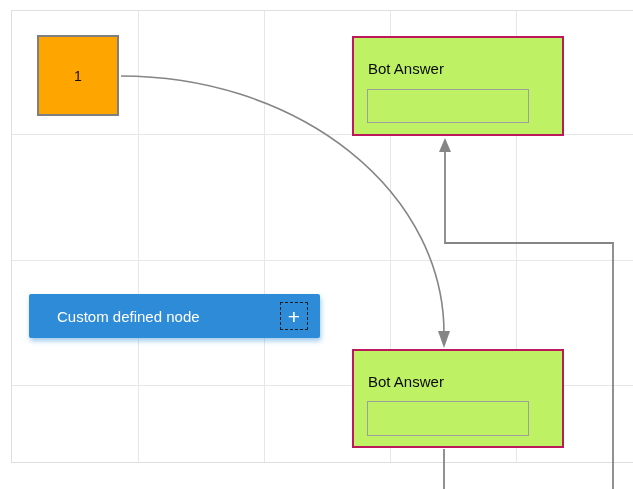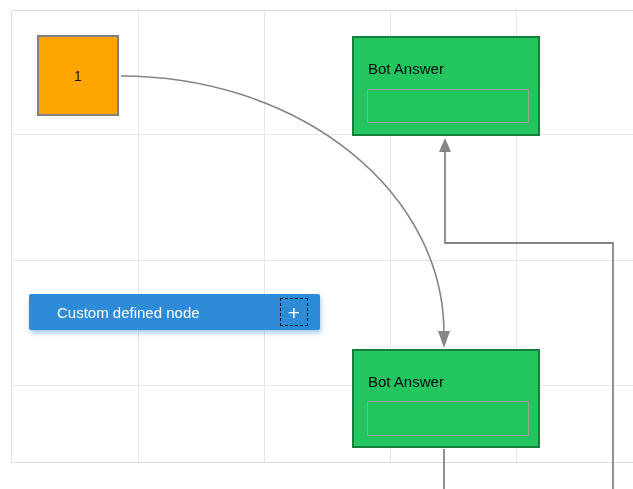--- a/index.html
+++ b/index.html
@@ -21,37 +21,37 @@
   
   .start-node{
     position:absolute;left:37px;top:35px;width:82px;height:81px;box-sizing:border-box;
     background:#FFA500;border:2px solid #7f7f7f;
     display:flex;align-items:center;justify-content:center;
     font-size:14px;color:#111;
   }
 
   
   .bot-node{
-    position:absolute;width:188px;height:100px;box-sizing:border-box;
-    background:#22c55e;border:2px solid #15803d;
+    position:absolute;width:212px;height:100px;box-sizing:border-box;
+    background:#bef264;border:2px solid #be185d;
   }
   .bot-node.top{left:352px;top:36px;}
   .bot-node.bottom{left:352px;top:349px;height:99px;}
   .bot-title{
     position:absolute;left:14px;top:22px;font-size:15px;color:#0a0a0a;line-height:18px;
   }
   .bot-field{
     position:absolute;left:13px;top:51px;width:162px;height:34px;box-sizing:border-box;
     border:1px solid #9e9e9e;background:transparent;
   }
   .bot-node.bottom .bot-field{top:50px;height:35px;}
 
   
   .custom-node{
-    position:absolute;left:29px;top:294px;width:291px;height:36px;box-sizing:border-box;
+    position:absolute;left:29px;top:294px;width:291px;height:44px;box-sizing:border-box;
     background:#2E8BD8;border-radius:2px;
     box-shadow:1px 3px 5px rgba(46,139,216,0.45);
     display:flex;align-items:center;
   }
   .custom-label{
     color:#ffffff;font-size:15px;padding-left:28px;flex:1;
     white-space:nowrap;
   }
   .plus-btn{
     position:absolute;right:12px;top:50%;transform:translateY(-50%);

